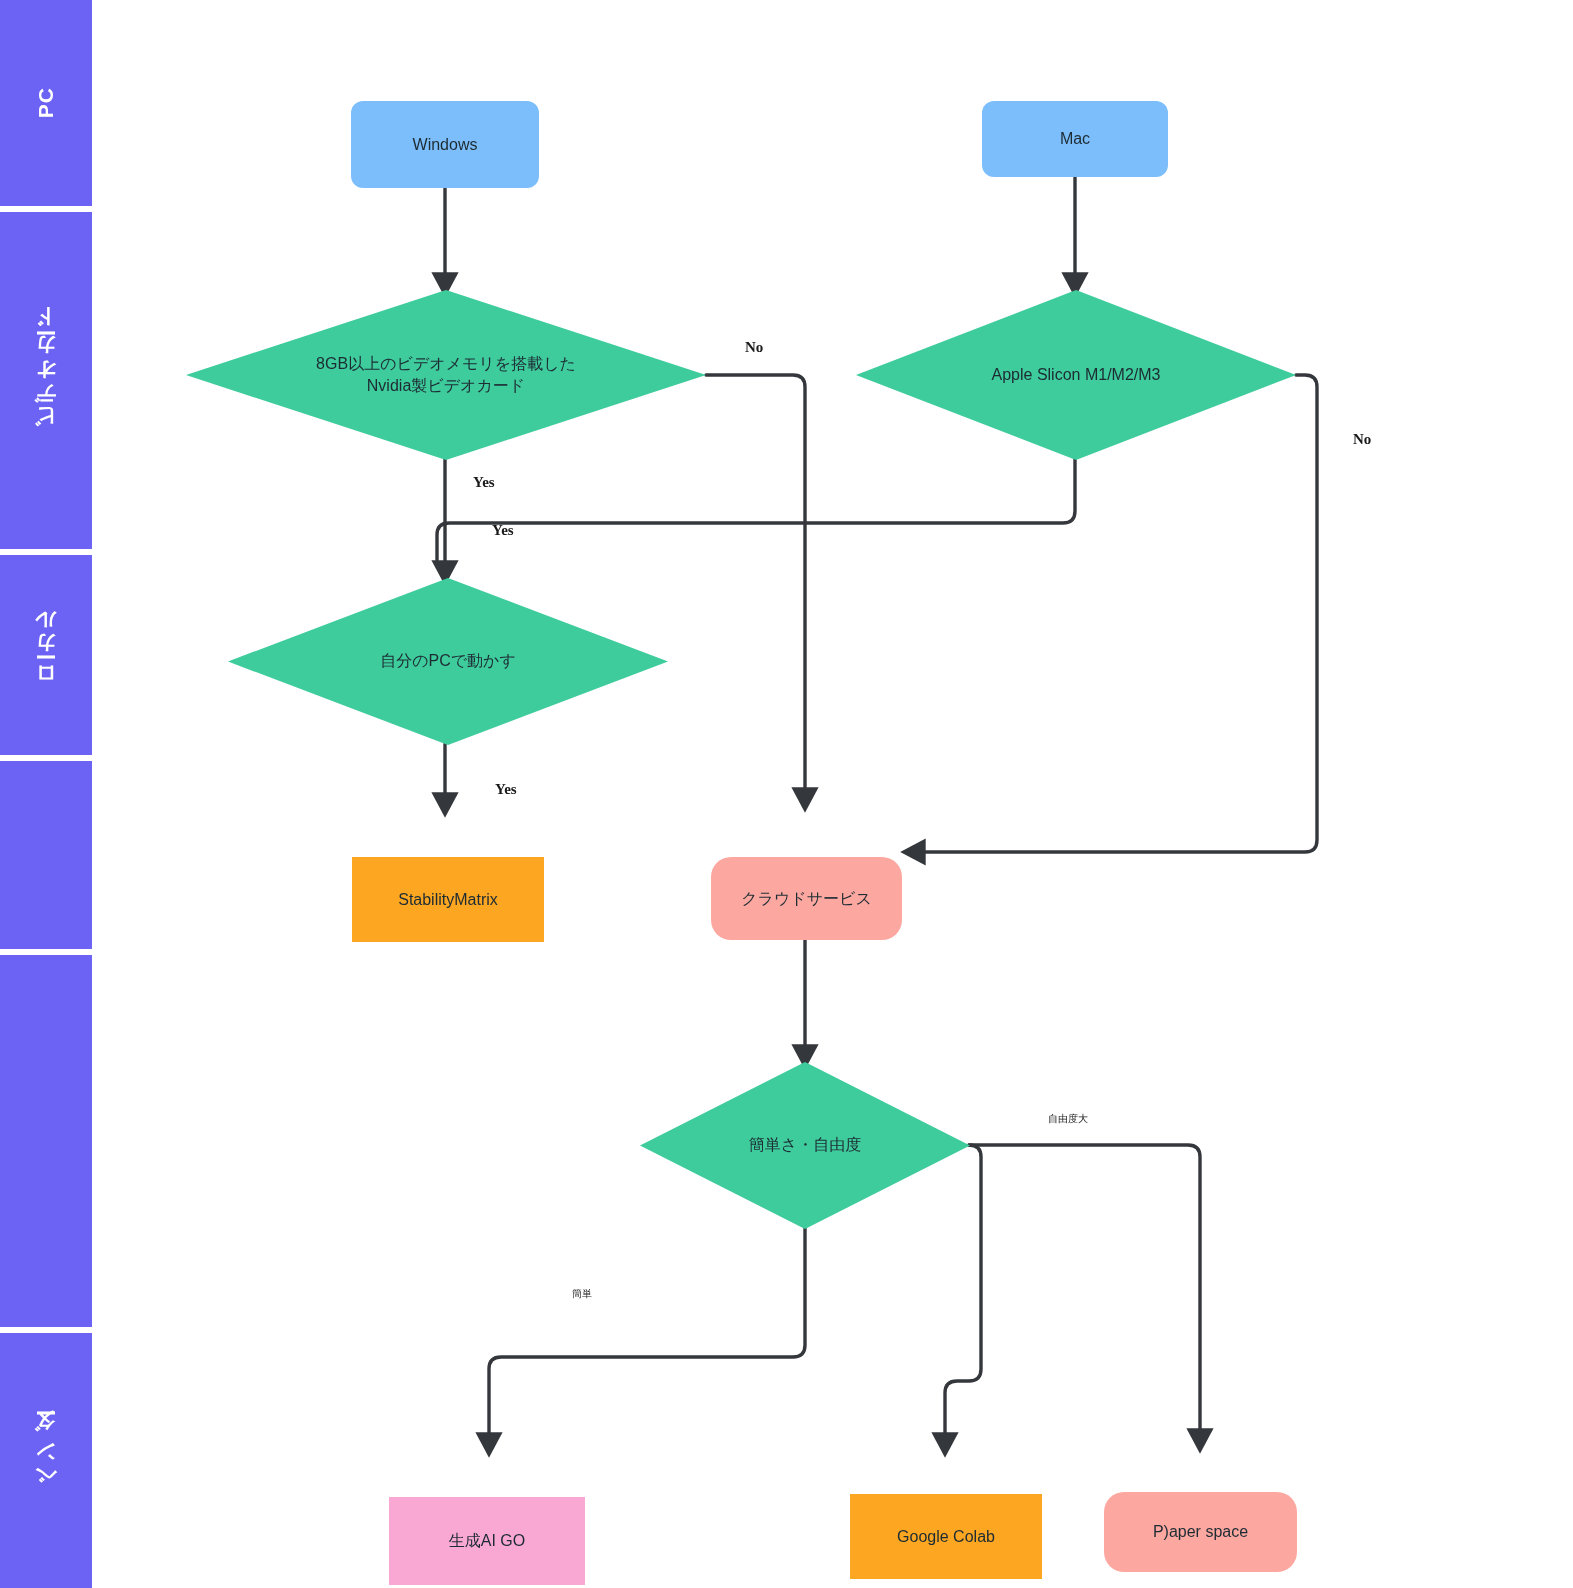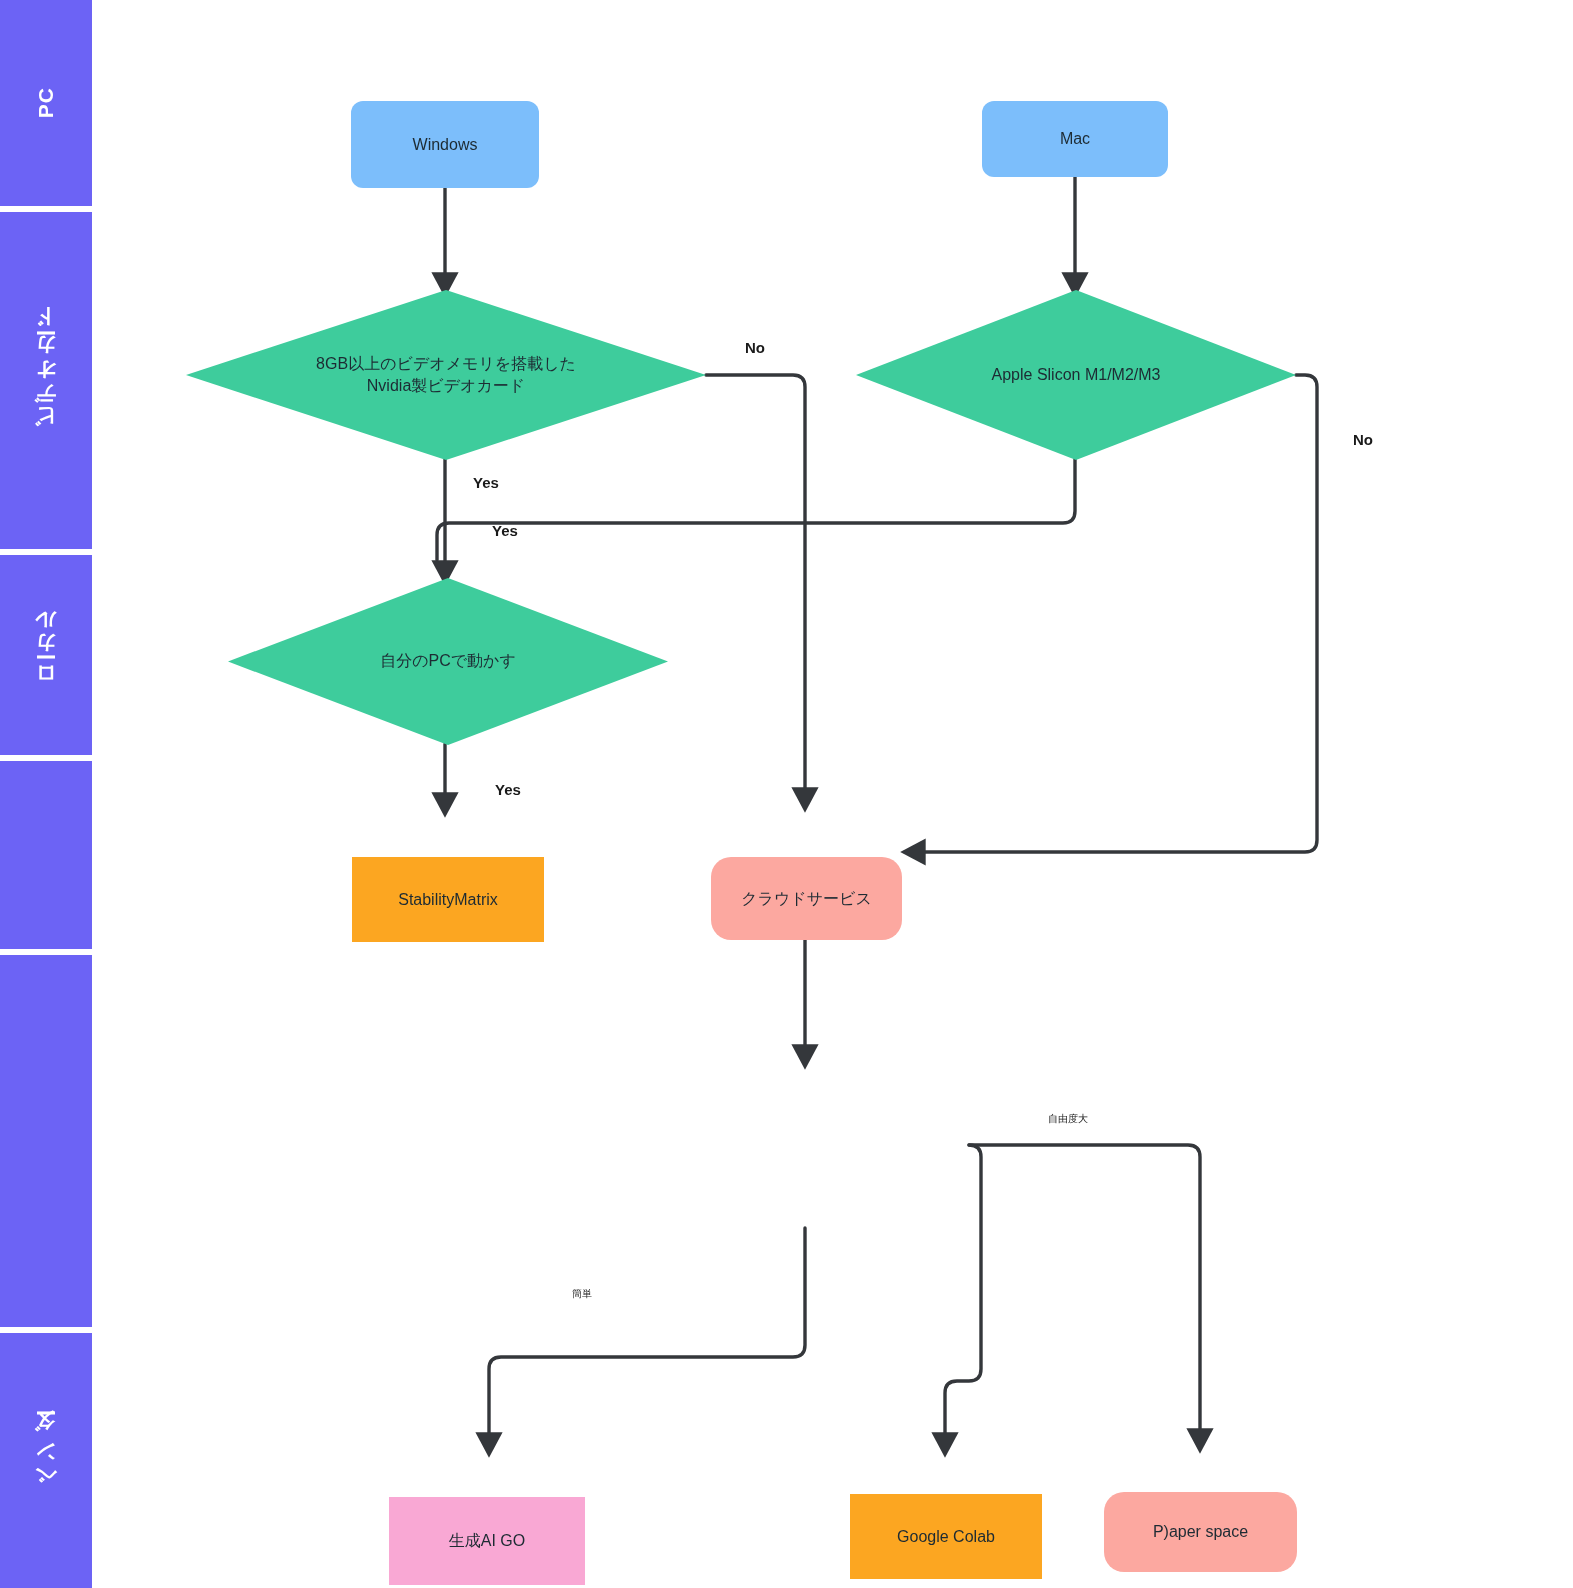--- a/index.html
+++ b/index.html
@@ -52,21 +52,21 @@
   .diamond .dtext{
     position:absolute;inset:0;
     display:flex;align-items:center;justify-content:center;
     text-align:center;font-size:16px;color:#1d2b33;line-height:1.4;
     z-index:5;pointer-events:none;white-space:pre-line;
   }
 
   
   .elabel{
     position:absolute;z-index:6;
-    font-size:15px;color:#1a1a1a;white-space:nowrap;
+    font-size:15px;color:#1a1a1a;white-space:nowrap;font-family:Liberation Serif, serif;
   }
   .elabel.bold{font-weight:bold;}
   .elabel.jp{font-size:10px;font-weight:normal;}
 
   svg#edges{position:absolute;left:0;top:0;width:1573px;height:1588px;z-index:2;}
   .epath{fill:none;stroke:#34373b;stroke-width:3.4;stroke-linecap:round;stroke-linejoin:round;}
 </style>
 </head>
 <body>
 
@@ -151,20 +151,24 @@
   </div>
 
   <div class="node orange" style="left:352px;top:813px;width:192px;height:85px;">
     <span>StabilityMatrix</span>
   </div>
 
   <div class="node pink" style="left:711px;top:813px;width:191px;height:83px;">
     <span>クラウドサービス</span>
   </div>
 
+  <div class="diamond" style="left:640px;top:1062px;width:330px;height:167px;">
+    <div class="dshape"></div>
+    <div class="dtext">簡単さ・自由度</div>
+  </div>
 
   <div class="node purple" style="left:389px;top:1453px;width:196px;height:88px;">
     <span>生成AI GO</span>
   </div>
 
   <div class="node pink" style="left:1104px;top:1448px;width:193px;height:80px;">
     <span>P)aper space</span>
   </div>
 
   <div class="node orange" style="left:850px;top:1450px;width:192px;height:85px;">

